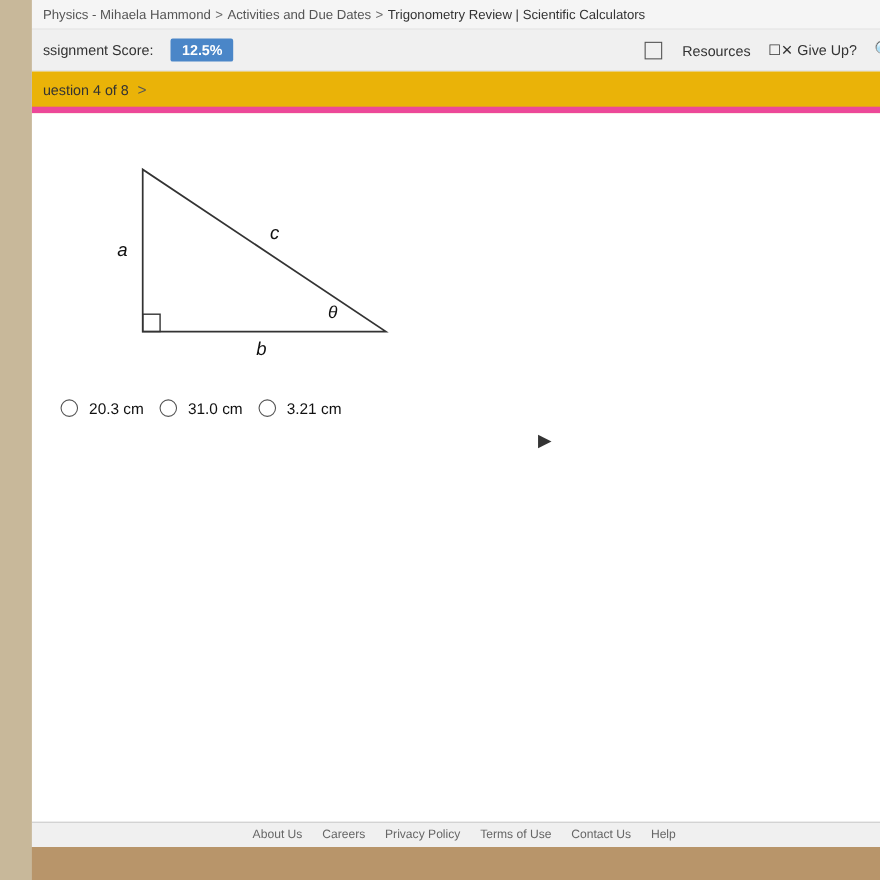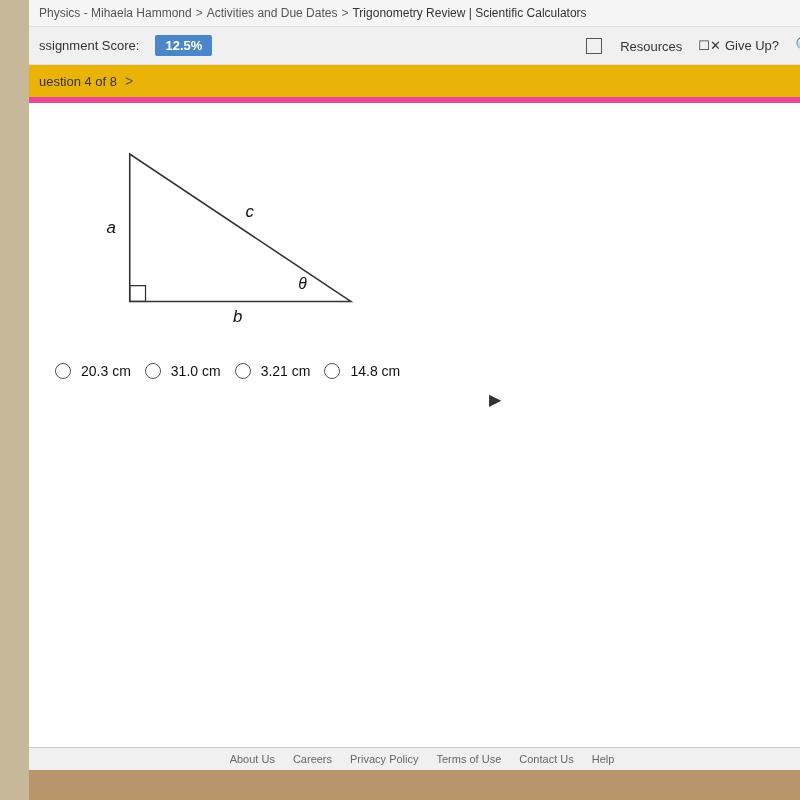--- a/index.html
+++ b/index.html
@@ -242,24 +242,20 @@
           <span>20.3 cm</span>
         </div>
         <div class="choice-item">
           <div class="radio-circle"></div>
           <span>31.0 cm</span>
         </div>
         <div class="choice-item">
           <div class="radio-circle"></div>
           <span>3.21 cm</span>
         </div>
-        <div class="choice-item">
-          <div class="radio-circle"></div>
-          <span>14.8 cm</span>
-        </div>
       </div>
 
       <div class="cursor-arrow">▶</div>
 
     </div>
 
     <div style="position:absolute; bottom:0; left:0; right:10px; background:#f0f0f0; border-top:1px solid #ccc; padding:5px 0; display:flex; justify-content:center; gap:18px;">
       <span class="footer-link" style="font-size:11px;color:#666;cursor:pointer;">About Us</span>
       <span class="footer-link" style="font-size:11px;color:#666;cursor:pointer;">Careers</span>
       <span class="footer-link" style="font-size:11px;color:#666;cursor:pointer;">Privacy Policy</span>

